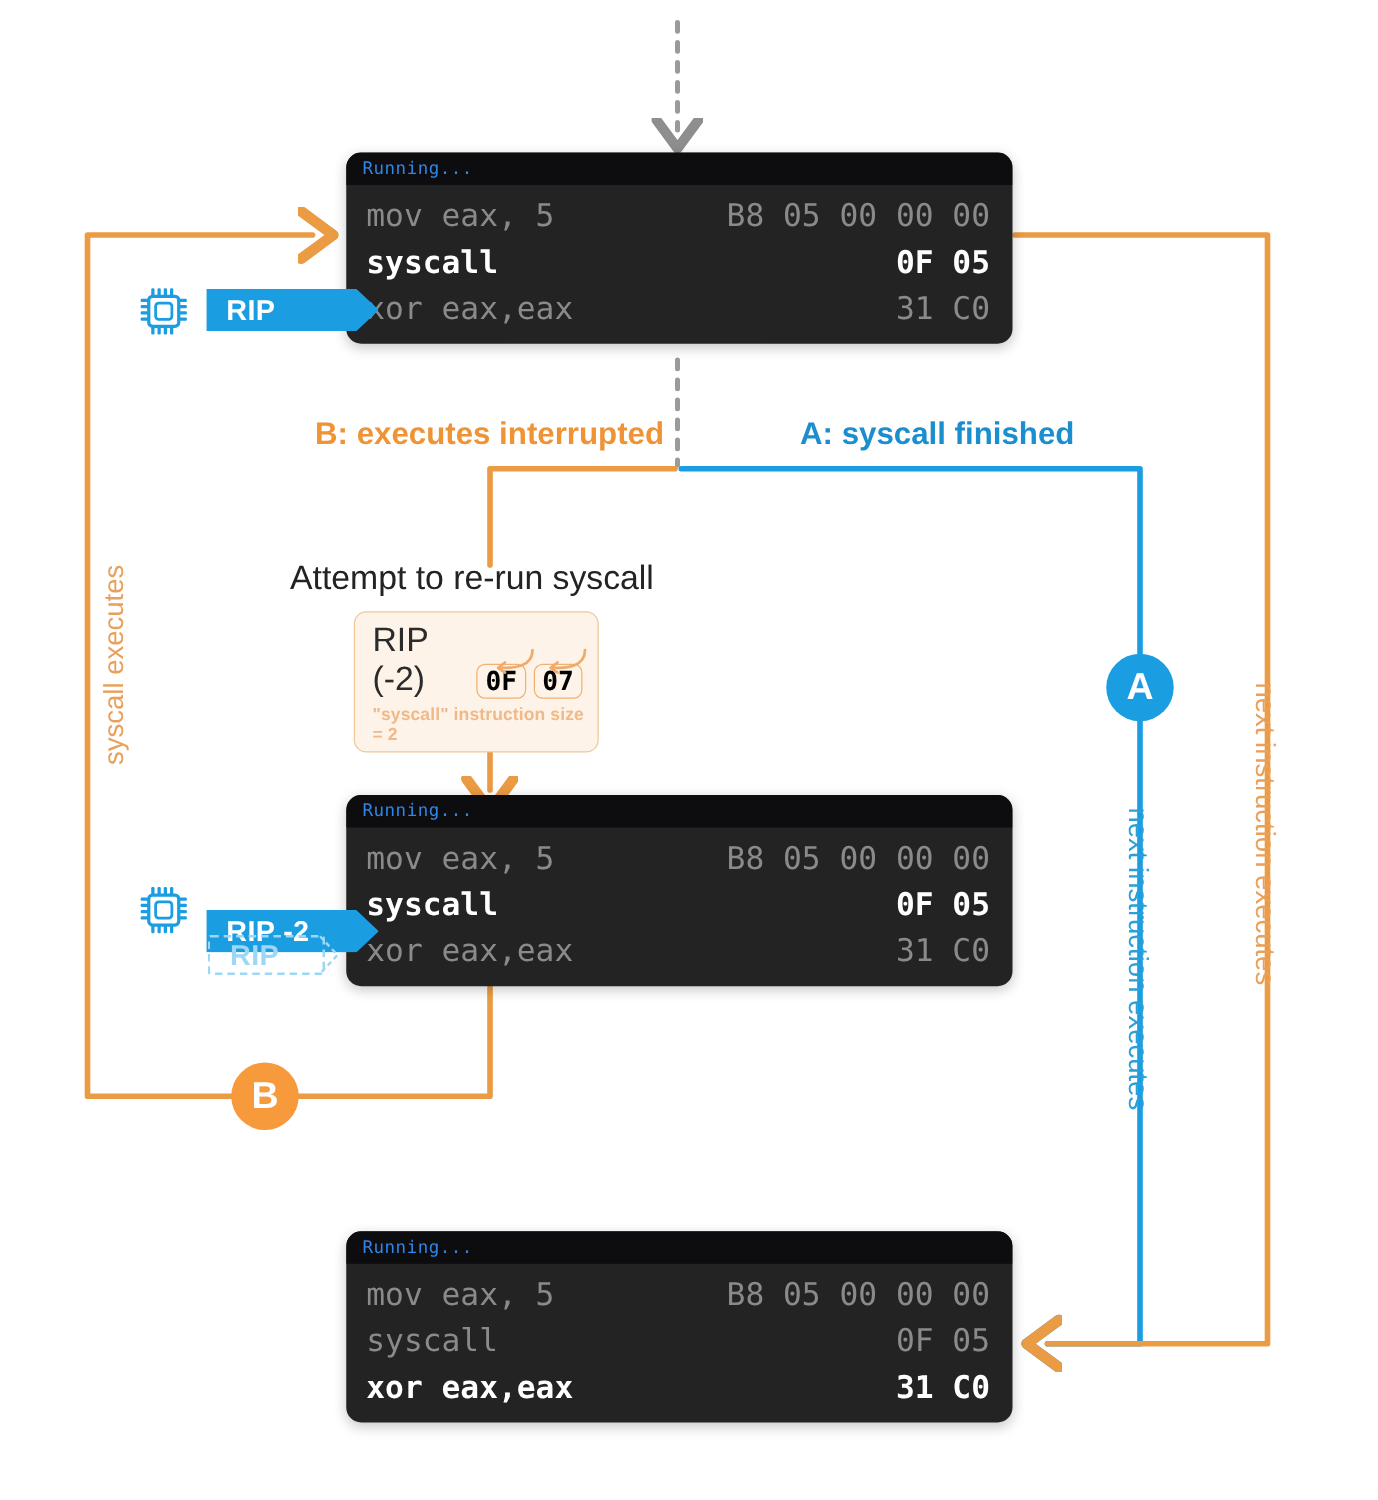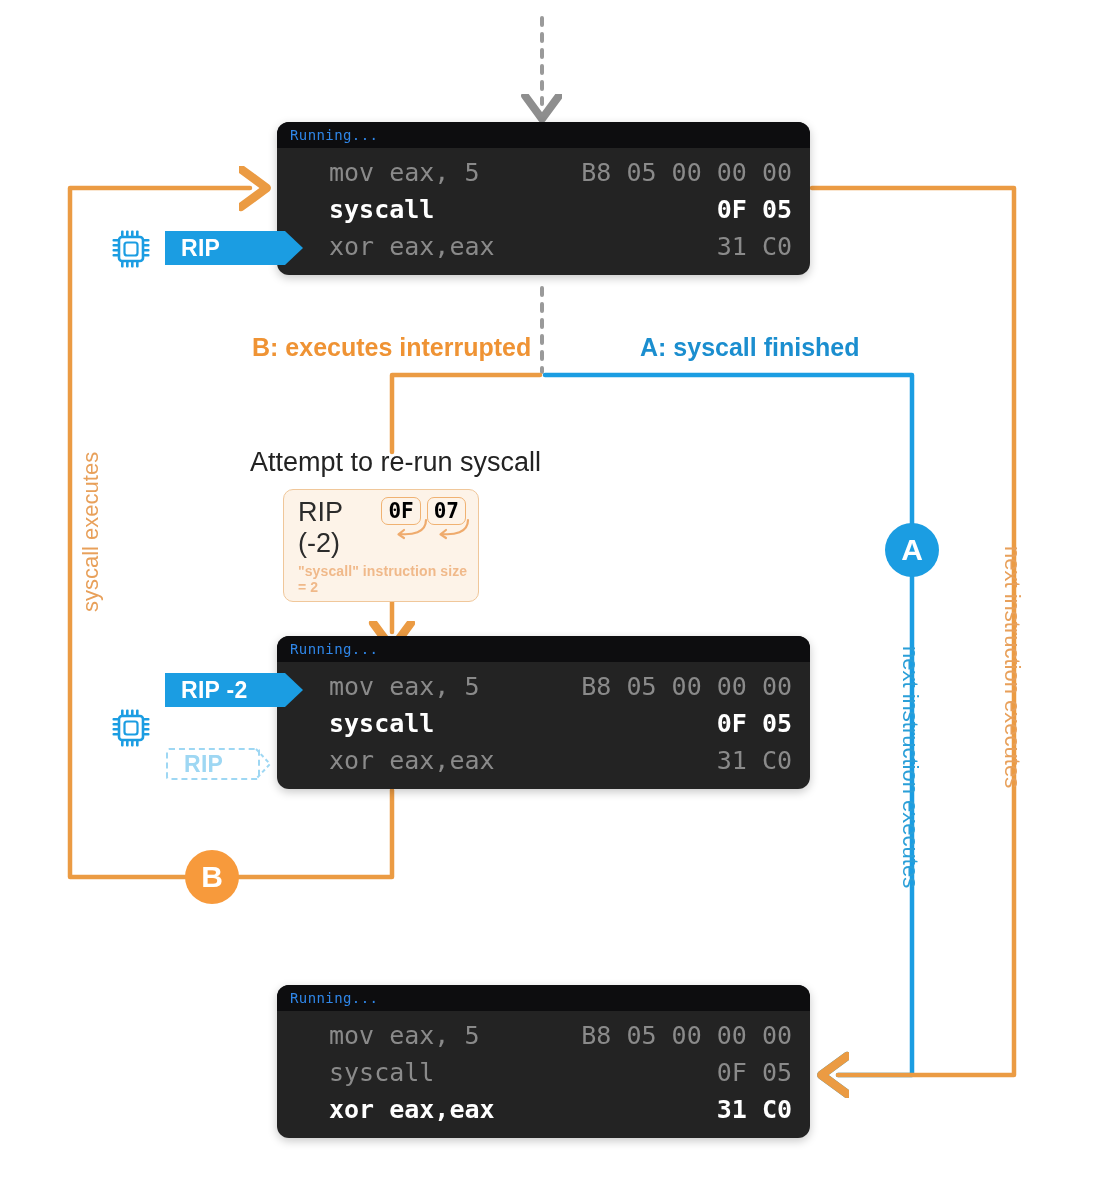--- a/index.html
+++ b/index.html
@@ -12,21 +12,21 @@
   .term{position:absolute;background:#232323;border-radius:12px;
         box-shadow:0 3px 10px rgba(0,0,0,.22);overflow:hidden;}
   .term-head{height:26px;background:#0d0d0f;display:flex;align-items:center;
              padding-left:13px;}
   .term-head span{font-family:"DejaVu Sans Mono","Liberation Mono",monospace;
              font-size:14px;color:#2f86e8;letter-spacing:.4px;}
   .term-body{padding:6px 0 10px 0;}
   .row{display:flex;justify-content:space-between;align-items:center;
        padding:2px 18px 2px 16px;
        font-family:"DejaVu Sans Mono","Liberation Mono",monospace;
-       font-size:25px;line-height:1.32;color:#8a8a8a;white-space:pre;margin-left:36px;}
+       font-size:25px;line-height:1.32;color:#8a8a8a;white-space:pre;}
   .row.hl{color:#ffffff;font-weight:bold;}
   .row .op{letter-spacing:0px;}
   .row .by{letter-spacing:0px;}
 
   
   .rip{position:absolute;height:34px;display:flex;align-items:center;
        padding-left:16px;padding-right:26px;background:#1b9de2;color:#fff;
        font-size:23px;font-weight:bold;letter-spacing:.3px;
        clip-path:polygon(0 0, calc(100% - 18px) 0, 100% 50%, calc(100% - 18px) 100%, 0 100%);}
   .rip.ghost{background:transparent;color:#9ed7f3;
@@ -45,21 +45,21 @@
   
   .cap{position:absolute;font-size:25px;font-weight:bold;white-space:nowrap;}
   .cap.b{color:#ef9334;}
   .cap.a{color:#1b8ecf;}
 
   .plain{position:absolute;font-size:27px;color:#232323;white-space:nowrap;}
 
   
   .ripcard{position:absolute;background:#fdf3e8;border:1.5px solid #f0c79a;
            border-radius:10px;box-sizing:border-box;}
-  .ripcard .line1{display:flex;align-items:flex-start;padding:7px 12px 0 14px;}
+  .ripcard .line1{display:flex;align-items:flex-end;padding:7px 12px 0 14px;}
   .ripcard .rtxt{font-size:27px;color:#2b2b2b;}
   .ripcard .chips{display:flex;gap:6px;margin-left:18px;}
   .chip{border:1.6px solid #f0b272;border-radius:7px;padding:1px 6px;
         font-family:"DejaVu Sans Mono","Liberation Mono",monospace;
         font-size:21px;color:#000000;font-weight:bold;}
   .ripcard .cap2{font-size:14px;color:#f0b98a;padding:4px 0 6px 14px;
         font-weight:bold;letter-spacing:.1px;}
 
   
   .mark{position:absolute;width:54px;height:54px;border-radius:50%;
@@ -151,21 +151,21 @@
       <rect x="14.5" y="14.5" width="13" height="13" rx="2.5" fill="none" stroke="#1b9de2" stroke-width="2.2"></rect>
     </svg>
   </div>
   <div class="rip" style="left:165px;top:231px;width:96px;">
     <span>RIP</span>
   </div>
 
   <div class="cap b" style="left:252px;top:333px;">B: executes interrupted</div>
   <div class="cap a" style="left:640px;top:333px;">A: syscall finished</div>
 
-  <div class="plain" style="left:250px;top:447px;">Attempt to re-run syscall</div>
+  <div class="plain" style="left:232px;top:447px;">Attempt to re-run syscall</div>
 
   <div class="ripcard" style="left:283px;top:489px;width:196px;">
     <div class="line1">
       <span class="rtxt">RIP (-2)</span>
       <span class="chips">
         <span class="chip">0F</span>
         <span class="chip">07</span>
       </span>
     </div>
     <div class="cap2">"syscall" instruction size = 2</div>
@@ -215,21 +215,21 @@
         <rect x="2.5" y="26" width="6" height="2.6" rx="1"></rect>
         <rect x="33.5" y="11" width="6" height="2.6" rx="1"></rect>
         <rect x="33.5" y="16" width="6" height="2.6" rx="1"></rect>
         <rect x="33.5" y="21" width="6" height="2.6" rx="1"></rect>
         <rect x="33.5" y="26" width="6" height="2.6" rx="1"></rect>
       </g>
       <rect x="9" y="9" width="24" height="24" rx="3" fill="none" stroke="#1b9de2" stroke-width="2.6"></rect>
       <rect x="14.5" y="14.5" width="13" height="13" rx="2.5" fill="none" stroke="#1b9de2" stroke-width="2.2"></rect>
     </svg>
   </div>
-  <div class="rip" style="left:165px;top:673px;width:96px;">
+  <div class="rip" style="left:165px;top:728px;width:96px;">
     <span>RIP -2</span>
   </div>
   <div class="rip ghost" style="left:166px;top:748px;width:94px;height:32px;">
     <span>RIP</span>
   </div>
   <svg class="ghostarrow" style="left:255px;top:748px;" width="20" height="32" viewBox="0 0 20 32">
     <path d="M1,1 L15,16 L1,31" fill="none" stroke="#9ed7f3" stroke-width="2" stroke-dasharray="4 3" stroke-linejoin="round"></path>
   </svg>
 
   <div class="term" style="left:277px;top:985px;width:533px;">

